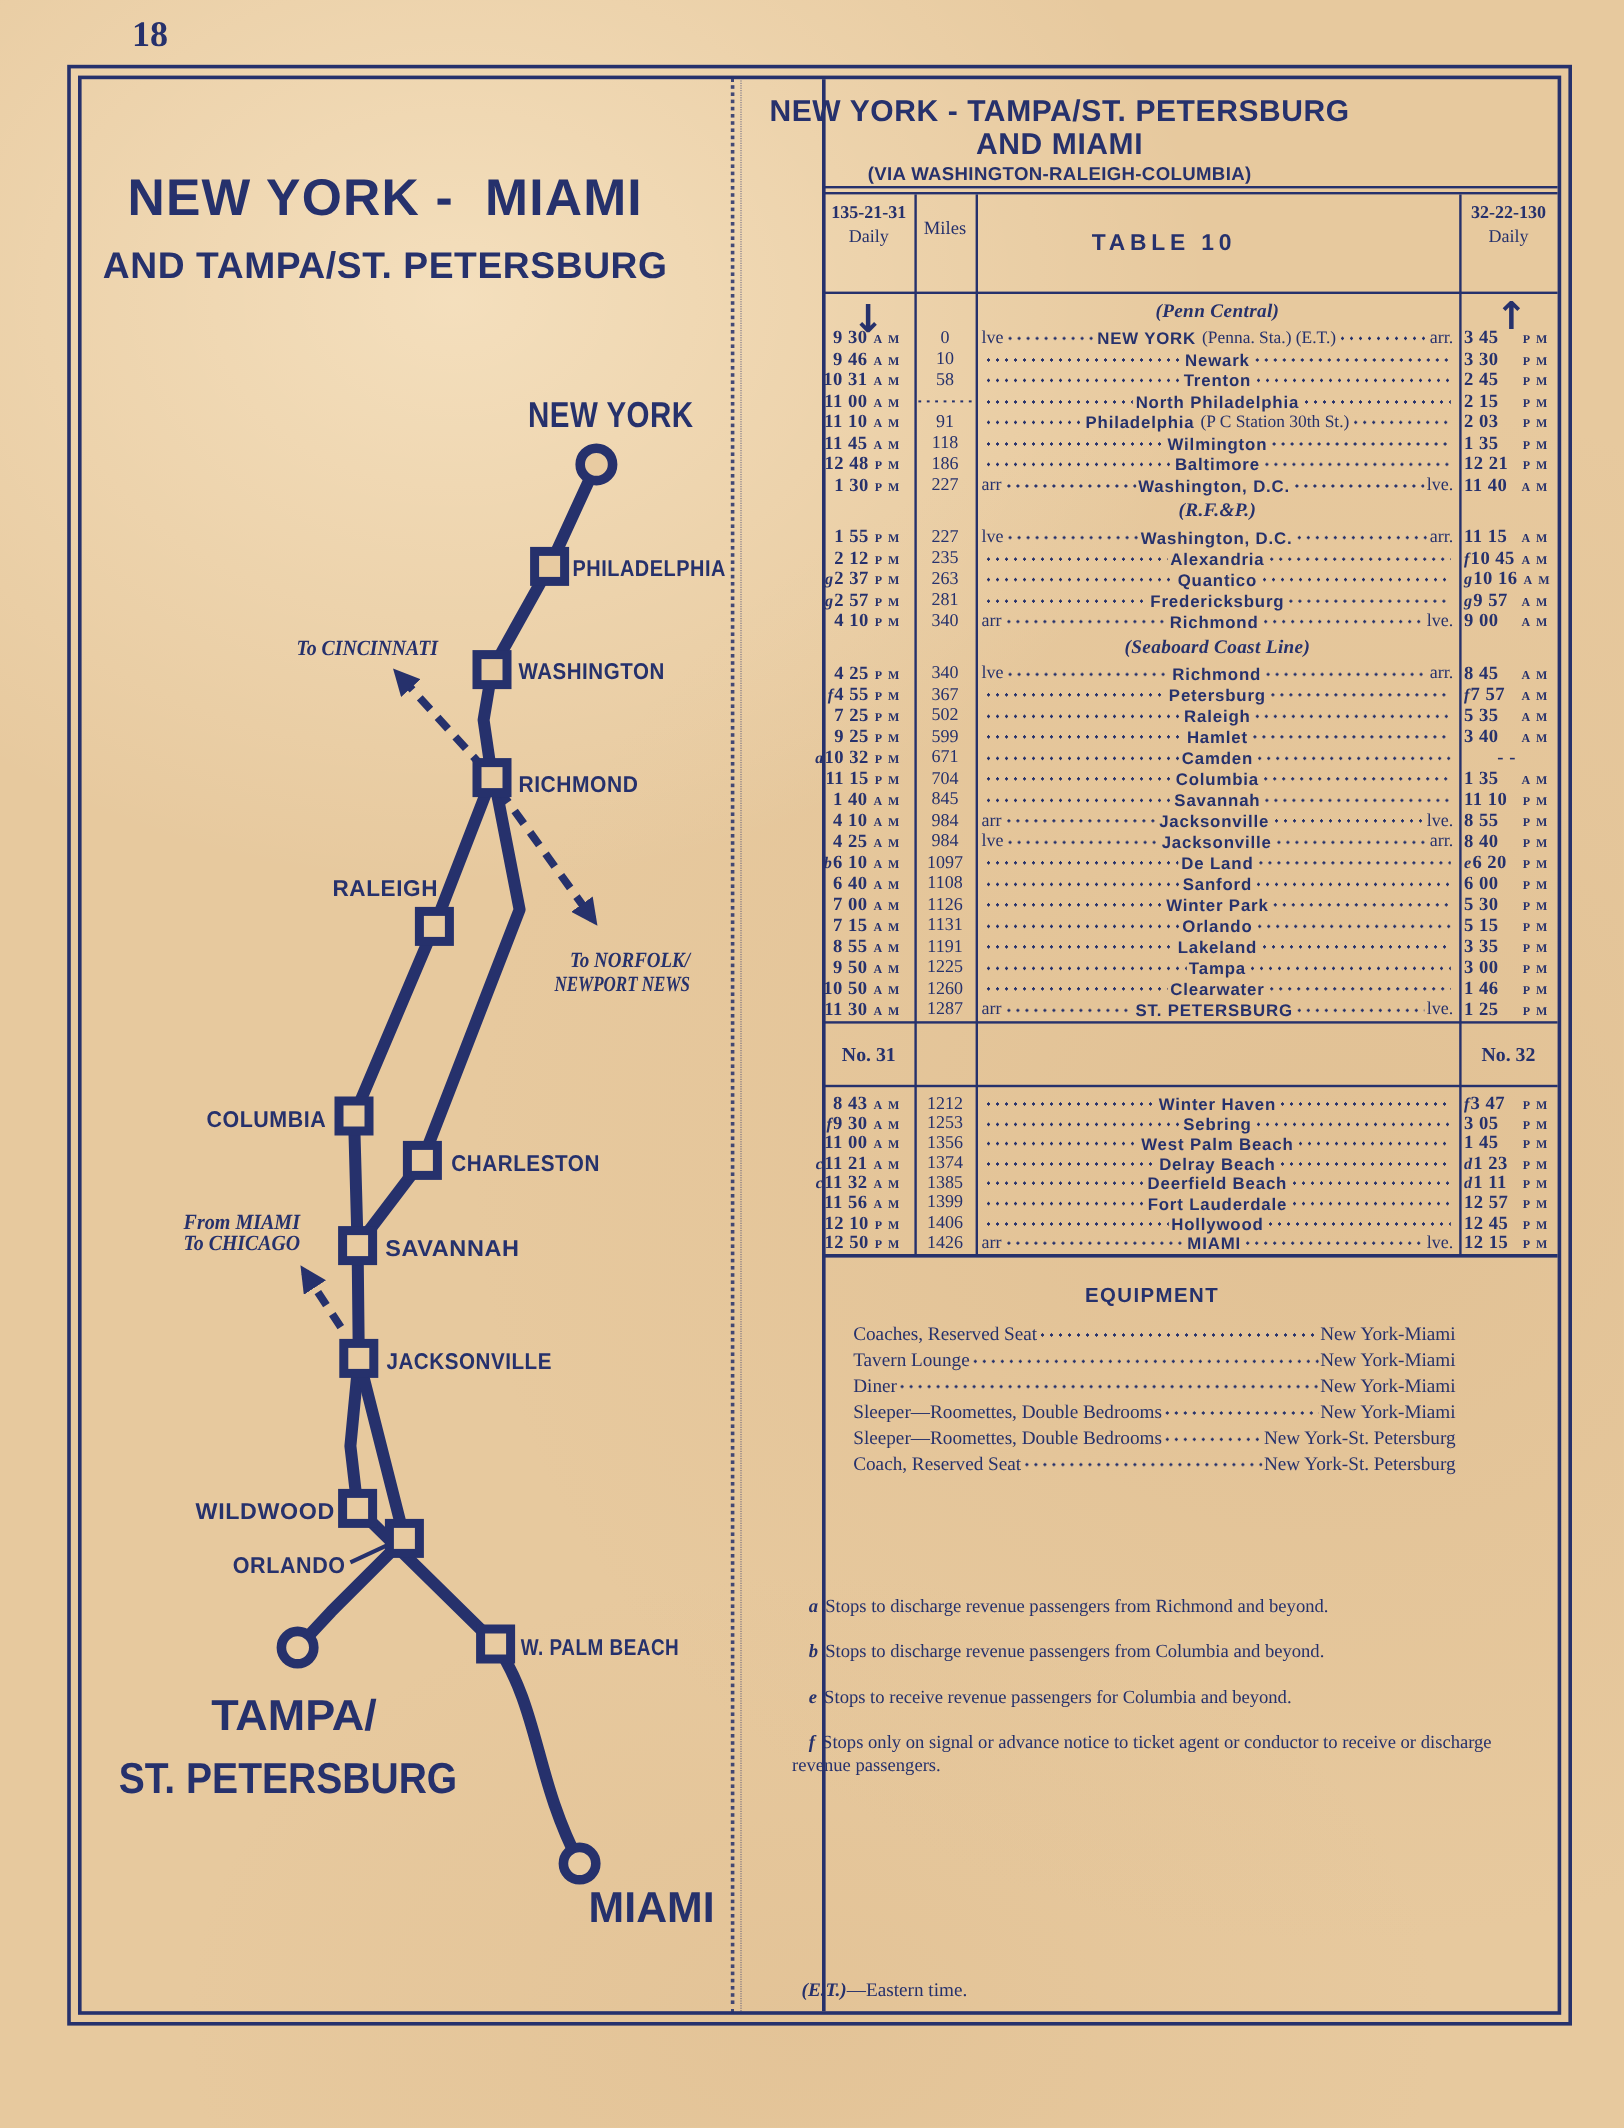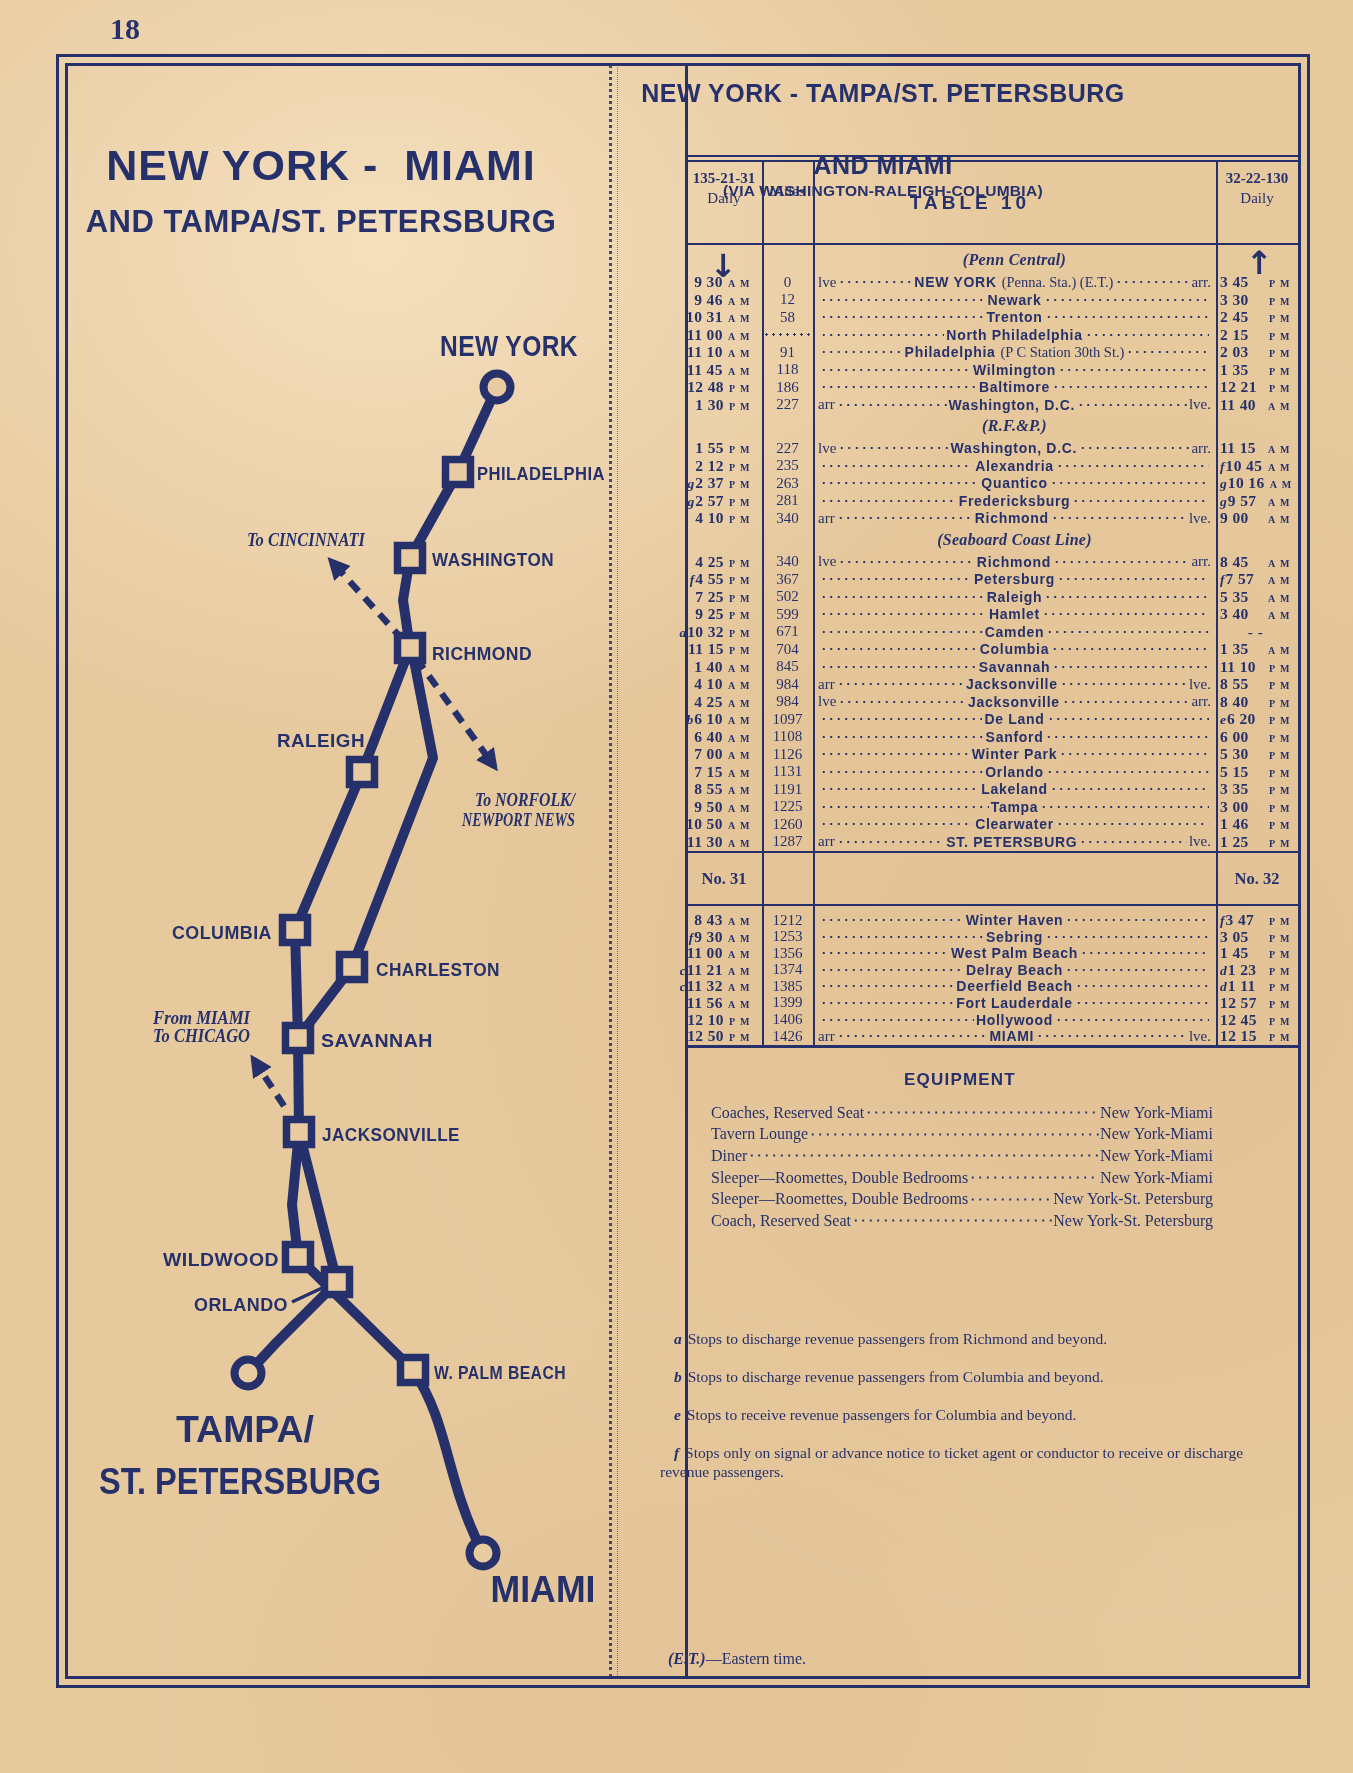--- a/index.html
+++ b/index.html
@@ -33,21 +33,21 @@
         font:800 31px/1 "Liberation Sans","DejaVu Sans",sans-serif;letter-spacing:.5px;color:var(--ink);}
   .map-svg{position:absolute;left:60px;top:60px;}
   .m-lbl{font:700 19px "Liberation Sans","DejaVu Sans",sans-serif;fill:var(--ink);letter-spacing:.5px;}
   .m-big{font:700 30px "Liberation Sans","DejaVu Sans",sans-serif;fill:var(--ink);letter-spacing:.5px;}
   .m-huge{font:800 36px "Liberation Sans","DejaVu Sans",sans-serif;fill:var(--ink);}
   .m-br{font:italic 700 18px "Liberation Serif","DejaVu Serif",serif;fill:var(--ink);}
 
   
   .tt-titles{position:absolute;left:618px;top:80px;width:530px;text-align:center;color:var(--ink);}
   .tt-t1{font:800 25px/1.06 "Liberation Sans","DejaVu Sans",sans-serif;letter-spacing:.5px;}
-  .tt-t2{font:800 25px/1.06 "Liberation Sans","DejaVu Sans",sans-serif;letter-spacing:.5px;margin-top:45px;}
+  .tt-t2{font:800 25px/1.06 "Liberation Sans","DejaVu Sans",sans-serif;letter-spacing:.5px;}
   .tt-t3{font:700 15.5px "Liberation Sans","DejaVu Sans",sans-serif;margin-top:4px;letter-spacing:.3px;}
 
   .rule{position:absolute;left:686px;width:612px;background:var(--ink);}
   .rule-a1{top:155px;height:2px;} .rule-a2{top:160px;height:2px;}
   .rule-b{top:243px;height:2px;}
   .rule-c{top:851px;height:2px;}
   .rule-d{top:904px;height:2px;}
   .rule-e{top:1045px;height:3px;}
 
   .vl{position:absolute;top:162px;height:883px;width:2px;background:var(--ink);}
@@ -238,21 +238,21 @@
           <span class="tval">3 45</span>
         </span>
         <span class="ampm">P M</span>
       </div>
     </div>
     <div class="tt-row">
       <div class="cell c-dn">
         <span class="tval">9 46</span>
         <span class="ampm">A M</span>
       </div>
-      <div class="cell c-mi">12</div>
+      <div class="cell c-mi">10</div>
       <div class="cell c-st">
         <span class="lead"></span>
         <span class="stname">Newark</span>
         <span class="lead"></span>
       </div>
       <div class="cell c-up">
         <span class="upgrp">
           <span class="tval">3 30</span>
         </span>
         <span class="ampm">P M</span>

